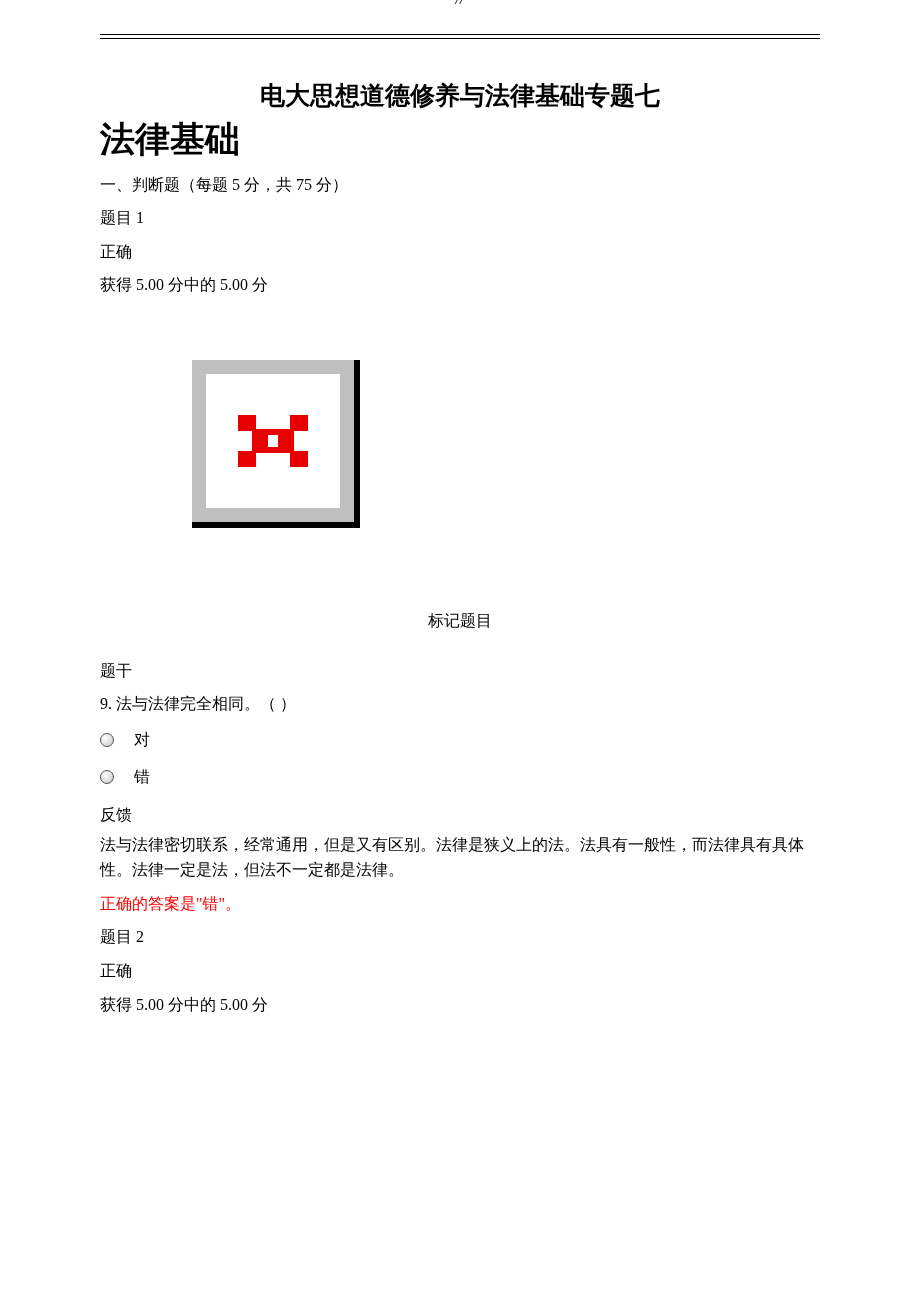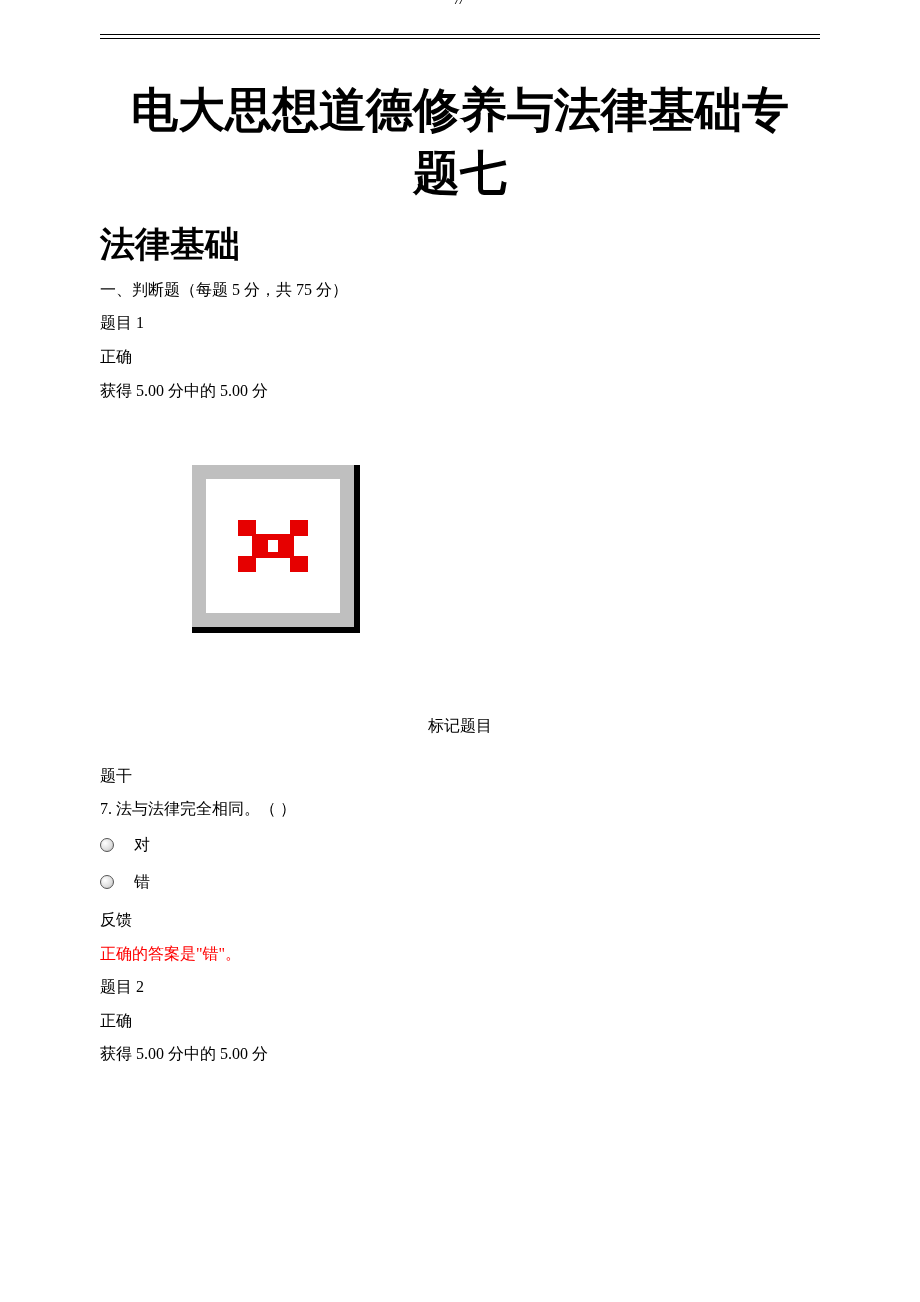--- a/index.html
+++ b/index.html
@@ -28,23 +28,23 @@
   }
   .header-mark {
     text-align: center;
     font-style: italic;
     font-size: 16px;
     margin-top: -70px;
     margin-bottom: 22px;
   }
   .title1 {
     text-align: center;
-    font-size: 47px;
+    font-size: 25px;
     font-family: "SimSun", serif;
-    margin: 16px;
+    margin: 4px;
     line-height: 1.35;
   }
   .title2 {
     font-size: 35px;
     font-family: "SimSun", serif;
     margin: 0 0 6px 0;
     line-height: 1.35;
   }
   .line {
     margin: 8px 0 4px 0;
@@ -131,32 +131,33 @@
           </g>
           <rect x="30" y="20" width="10" height="12" fill="#fff"></rect>
         </svg>
       </div>
     </div>
   </div>
 
   <p class="flag-label">标记题目</p>
 
   <p class="line">题干</p>
-  <p class="line">7.  法与法律完全相同。（ ）</p>
+  <p class="line">9.  法与法律完全相同。（ ）</p>
 
   <div class="option-row">
     <span class="radio"></span>
     <span>对</span>
   </div>
 
   <div class="option-row">
     <span class="radio"></span>
     <span>错</span>
   </div>
 
   <p class="line">反馈</p>
+  <p class="line feedback-text">法与法律密切联系，经常通用，但是又有区别。法律是狭义上的法。法具有一般性，而法律具有具体性。法律一定是法，但法不一定都是法律。</p>
   <p class="line correct-answer">正确的答案是"错"。</p>
 
   <p class="line">题目 2</p>
   <p class="line">正确</p>
   <p class="line score">获得 5.00 分中的 5.00 分</p>
 
 </div>
 
 </body></html>

